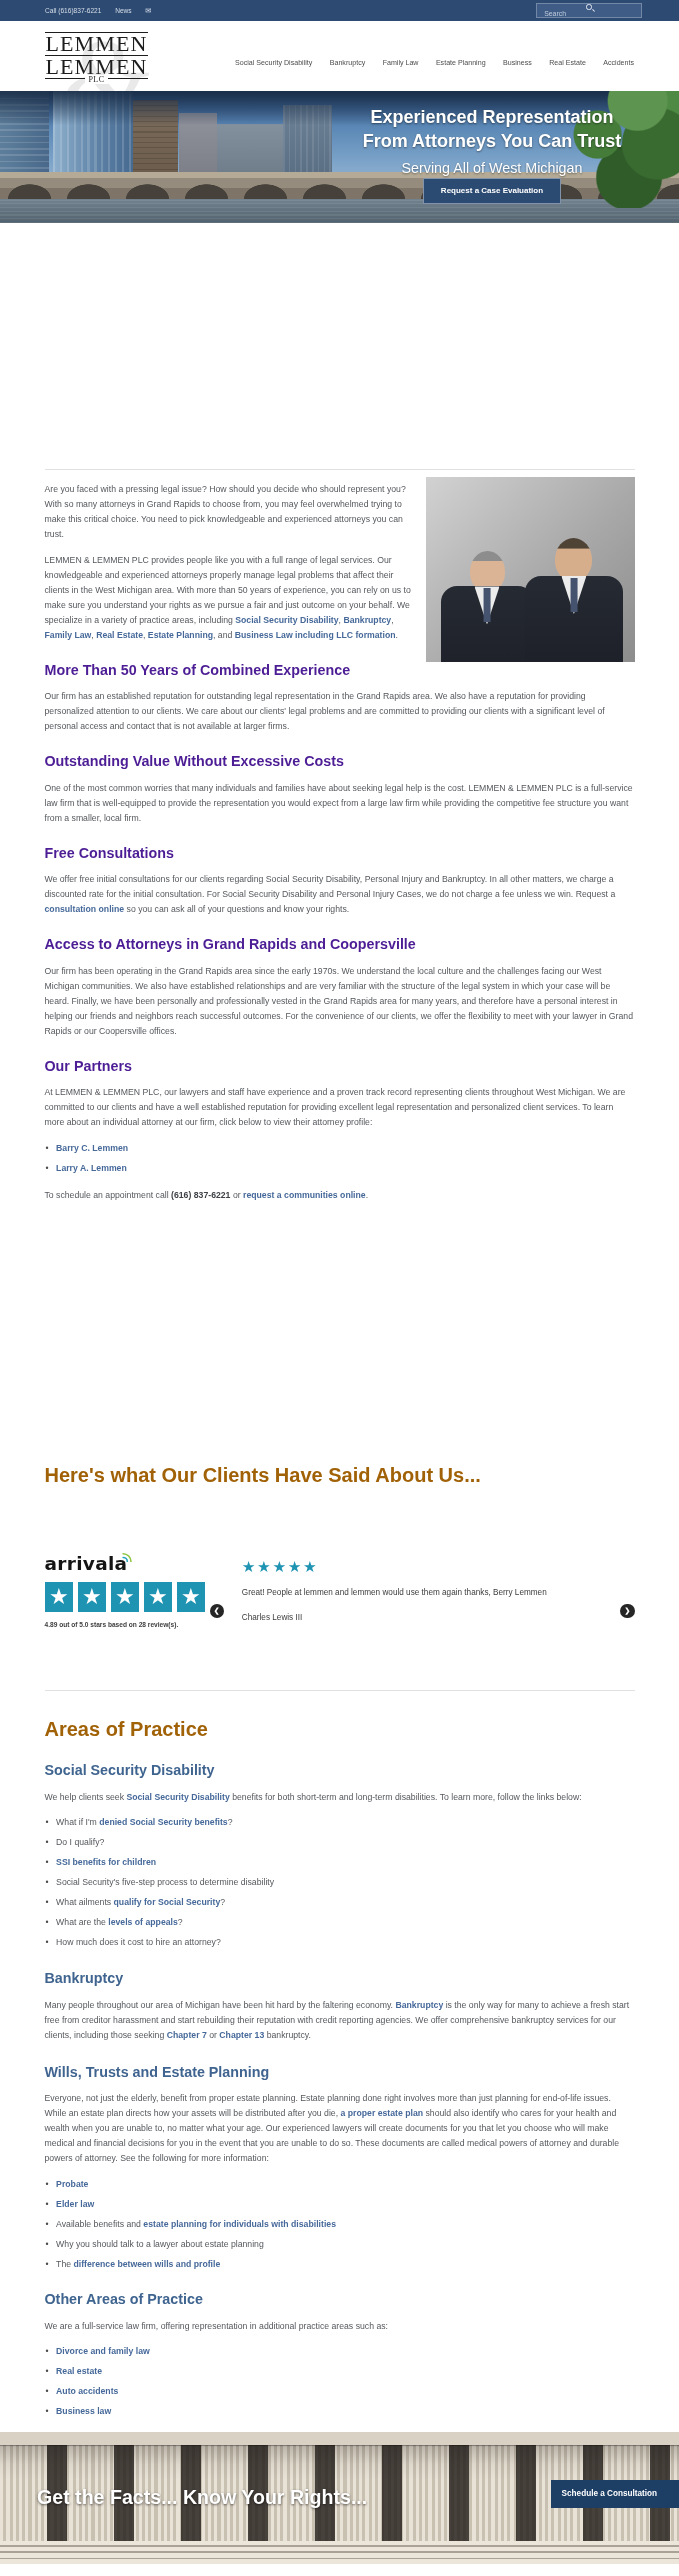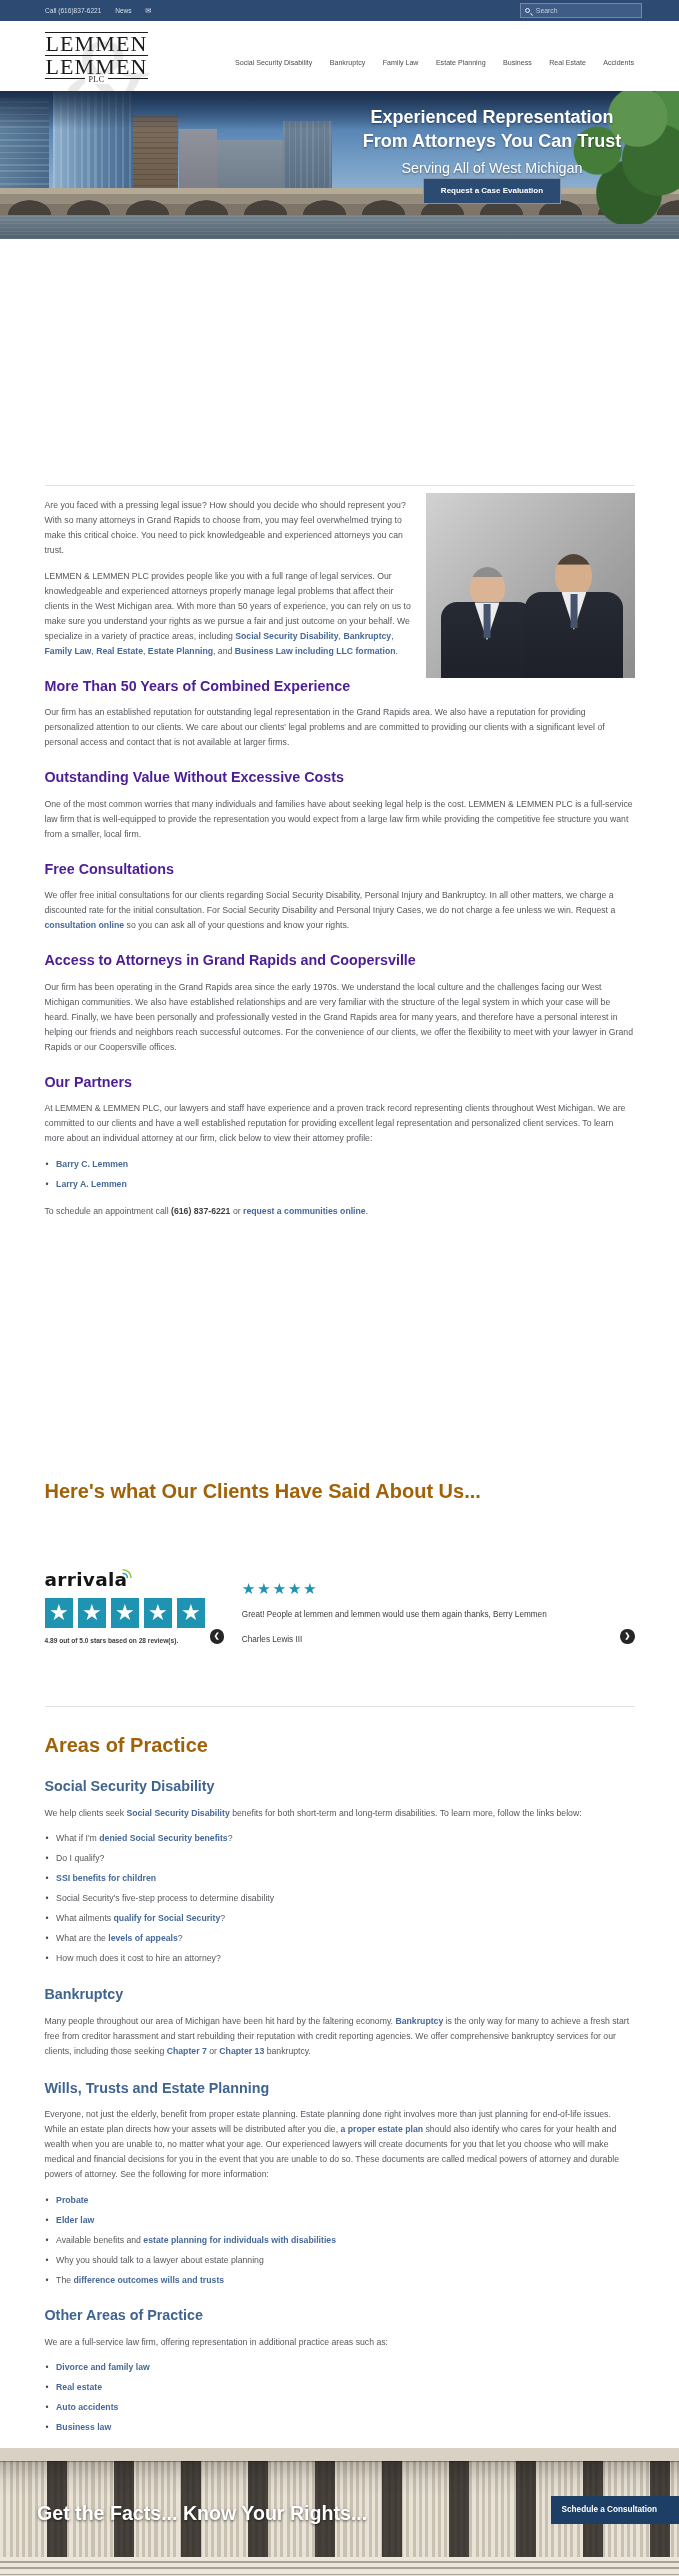--- a/index.html
+++ b/index.html
@@ -3,38 +3,38 @@
 <meta charset="utf-8">
 <style>
   * { box-sizing: border-box; margin: 0; padding: 0; }
   html,body { background:#fff; }
   body { width:679px; font-family:"Liberation Sans", sans-serif; color:#55585d; }
 
   
   .topbar { height:21px; background:#2c4a72; display:flex; align-items:center; padding:0 37px 0 45px; }
   .topbar .tb-item { color:#d7dee9; font-size:6.6px; margin-right:13.7px; }
   .tb-mail { color:#d7dee9; font-size:7.4px; }
-  .searchbox { margin-left:auto; width:122px; height:14.3px; background:#3f5c86; border:0.5px solid #7388a7; display:flex; align-items:center; padding:0 4.2px; }
+  .searchbox { margin-left:auto; width:106px; height:14.3px; background:#3f5c86; border:0.5px solid #7388a7; display:flex; align-items:center; padding:0 4.2px;flex-direction:column; }
   .mag { width:5.3px; height:5.3px; border:1.1px solid #e8edf4; border-radius:50%; position:relative; flex:0 0 auto; }
   .mag::after { content:""; position:absolute; width:3.2px; height:1.1px; background:#e8edf4; transform:rotate(45deg); left:4.2px; top:4.8px; }
   .searchbox input { background:transparent; border:none; outline:none; color:#e8edf4; font-size:6.9px; margin-left:5.3px; width:95px; font-family:"Liberation Sans",sans-serif; }
   .searchbox input::placeholder { color:#c2cddd; }
 
   
   .header { height:70px; background:#fff; display:flex; padding:0 45px; position:relative; }
   .logo { position:relative; margin-top:10.6px; width:103px; font-family:Liberation Serif, serif; color:#1d1d1d; }
   .logo-amp { position:absolute; left:16px; top:-8.5px; font-size:114px; line-height:1; font-style:italic; color:#e9e9e9; z-index:0; pointer-events:none; }
   .logo-w { position:relative; z-index:1; font-size:22px; letter-spacing:1.1px; line-height:1.02; border-top:1.1px solid #1d1d1d; text-align:center; }
   .logo-plc { position:relative; z-index:1; border-top:1.1px solid #1d1d1d; text-align:center; }
   .logo-plc span { position:relative; top:-5.8px; background:#fff; padding:0 3.7px; font-size:8px; letter-spacing:0.5px; }
   .nav { margin-left:auto; margin-top:38px; display:flex; gap:17.4px; }
   .nav span { font-size:7.1px; color:#4d4d4d; white-space:nowrap; cursor:pointer; }
 
   
-  .hero { height:148px; position:relative; overflow:hidden;
+  .hero { height:132px; position:relative; overflow:hidden;
     background:linear-gradient(180deg,#33567e 0%,#41699a 10%,#5b88b6 28%,#7aa2c8 52%,#96b4d1 72%,#a9c0d6 100%); }
   .hero::before { content:""; position:absolute; inset:0; background:linear-gradient(180deg,rgba(23,42,68,.9) 0%,rgba(23,42,68,0) 26%); z-index:4; }
   .bldg { position:absolute; bottom:48px; z-index:1; }
   .b1 { left:0; width:49px; height:93px; background:linear-gradient(90deg,#5e7f9c,#49688a);
         background-image:repeating-linear-gradient(0deg,rgba(255,255,255,.14) 0 1.6px,transparent 1.6px 6.3px),linear-gradient(90deg,#5e7f9c,#49688a); }
   .b2 { left:53px; width:80px; height:126px; border-radius:0 38px 0 0;
         background-image:repeating-linear-gradient(90deg,rgba(255,255,255,.16) 0 2.1px,transparent 2.1px 6.9px),linear-gradient(90deg,#8fb0cd,#5d82a6 55%,#476a90); }
   .b3 { left:133px; width:45px; height:75px; background-image:repeating-linear-gradient(0deg,rgba(0,0,0,.15) 0 1.1px,transparent 1.1px 5.3px),linear-gradient(180deg,#7e6e5d,#6b5c4c); }
   .b4 { left:179px; width:38px; height:62px; background:linear-gradient(180deg,#91939c,#7c7e88); }
   .b5 { left:217px; width:66px; height:51px; background:linear-gradient(180deg,#83909d,#6f7c89); }
@@ -78,21 +78,21 @@
     clip-path:polygon(0 0,100% 0,50% 100%); }
   .tie { position:absolute; left:50%; transform:translateX(-50%); top:1.6px; width:6.9px; height:34px; background:#45536f; }
   .content ul { list-style:none; margin:5.3px 0 13.7px; }
   .content li { position:relative; padding-left:11.6px; margin:7.4px 0; font-size:8.7px; line-height:1.45; }
   .content li::before { content:"\2022"; position:absolute; left:1.1px; top:0; color:#4c4c4c; }
 
   .sp2 { height:249px; }
   h2.big-gray { font-size:20px; font-weight:700; color:#a16207; }
 
   
-  .widget { margin-top:66px; display:flex; align-items:flex-end; }
+  .widget { margin-top:66px; display:flex; align-items:center; }
   .w-left { width:165px; flex:0 0 auto; }
   .arrivala { font-size:18.5px; font-weight:700; color:#141414; letter-spacing:0.3px; position:relative; display:inline-block; font-family:"DejaVu Sans",sans-serif; }
   .ar-arcs { position:absolute; right:-7.4px; top:-4.2px; }
   .tiles { display:flex; margin-top:8.5px; }
   .tile { width:30px; height:30px; background:#1e93b2; color:#fff; font-size:22px; line-height:30px; text-align:center; margin-right:4.2px; }
   .tile::before { content:"\2605"; }
   .w-caption { margin-top:8.5px; font-size:6.6px; color:#3e3e3e; font-weight:700; }
   .w-arrow { width:14.3px; height:14.3px; border-radius:50%; background:#262626; color:#fff; text-align:center; line-height:14.3px; font-size:6.9px; font-weight:700; cursor:pointer; flex:0 0 auto; margin-top:41px; }
   .w-mid { flex:1; padding:0 0 0 18px; }
   .w-stars { color:#1e93b2; font-size:15.3px; letter-spacing:1.6px; }
@@ -266,21 +266,21 @@
   <h3>Bankruptcy</h3>
   <p><span>Many people throughout our area of Michigan have been hit hard by the faltering economy. </span><span class="ilink">Bankruptcy</span><span> is the only way for many to achieve a fresh start free from creditor harassment and start rebuilding their reputation with credit reporting agencies. We offer comprehensive bankruptcy services for our clients, including those seeking </span><span class="ilink">Chapter 7</span><span> or </span><span class="ilink">Chapter 13</span><span> bankruptcy.</span></p>
 
   <h3>Wills, Trusts and Estate Planning</h3>
   <p><span>Everyone, not just the elderly, benefit from proper estate planning. Estate planning done right involves more than just planning for end-of-life issues. While an estate plan directs how your assets will be distributed after you die, </span><span class="ilink">a proper estate plan</span><span> should also identify who cares for your health and wealth when you are unable to, no matter what your age. Our experienced lawyers will create documents for you that let you choose who will make medical and financial decisions for you in the event that you are unable to do so. These documents are called medical powers of attorney and durable powers of attorney. See the following for more information:</span></p>
   <ul>
     <li><span class="ilink">Probate</span></li>
     <li><span class="ilink">Elder law</span></li>
     <li><span>Available benefits and </span><span class="ilink">estate planning for individuals with disabilities</span></li>
     <li><span>Why you should talk to a lawyer about estate planning</span></li>
-    <li><span>The </span><span class="ilink">difference outcomes wills and trusts</span></li>
+    <li><span>The </span><span class="ilink">difference between wills and profile</span></li>
   </ul>
 
   <h3>Other Areas of Practice</h3>
   <p>We are a full-service law firm, offering representation in additional practice areas such as:</p>
   <ul>
     <li><span class="ilink">Divorce and family law</span></li>
     <li><span class="ilink">Real estate</span></li>
     <li><span class="ilink">Auto accidents</span></li>
     <li><span class="ilink">Business law</span></li>
   </ul>

